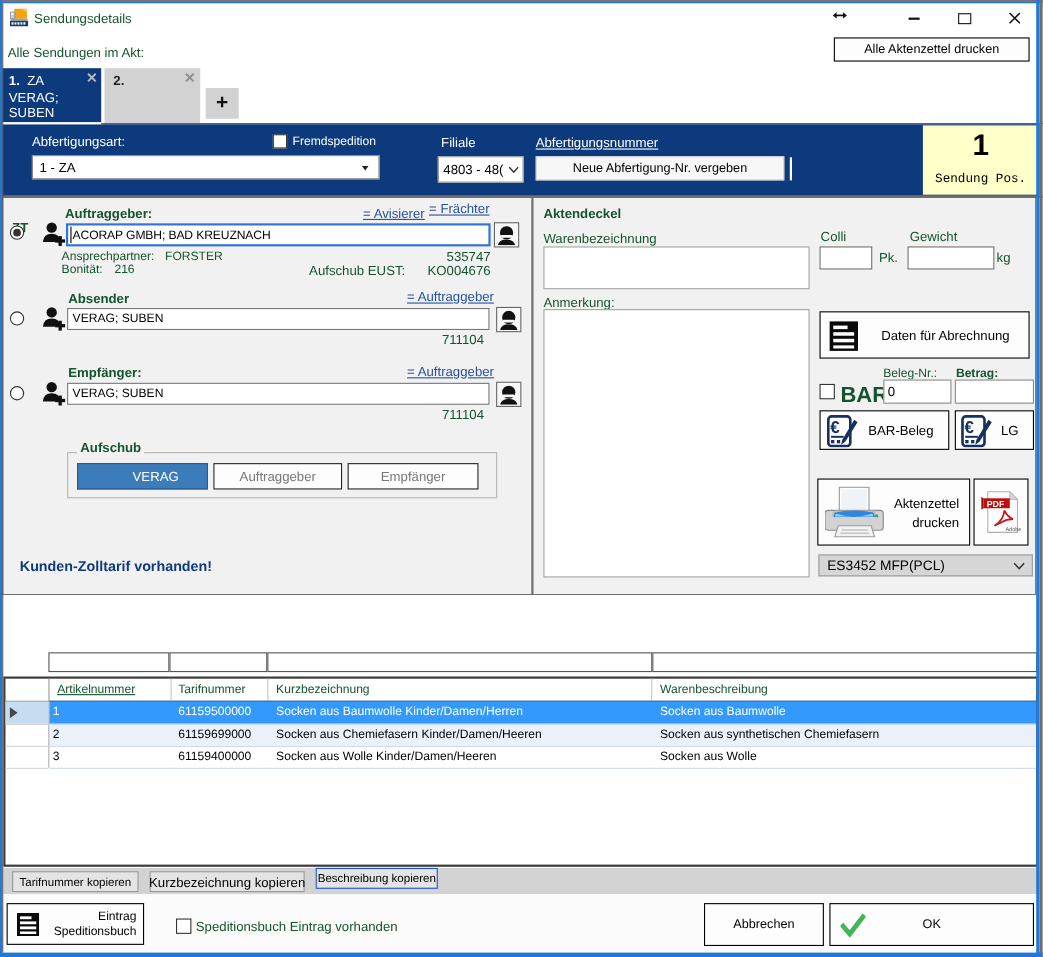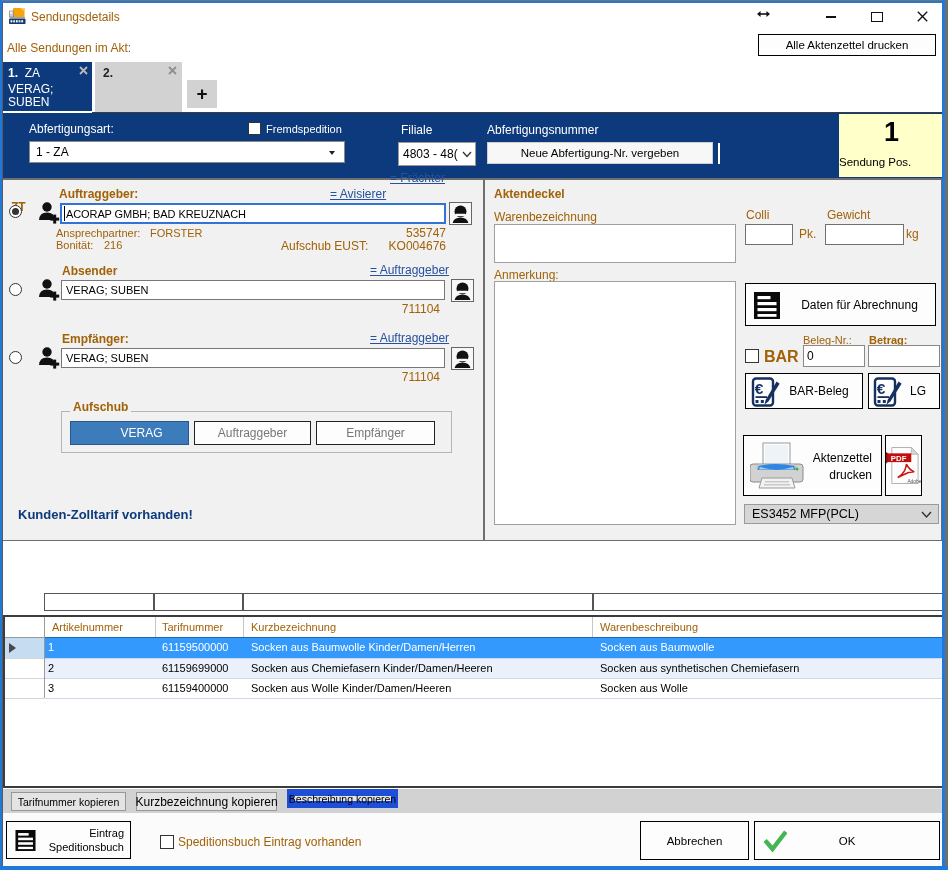--- a/index.html
+++ b/index.html
@@ -1,18 +1,18 @@
 <!DOCTYPE html>
 <html><head><meta charset="utf-8">
 <style>
   html,body{margin:0;padding:0;}
   body{width:948px;height:870px;position:relative;overflow:hidden;
        font-family:"Liberation Sans",sans-serif;background:#fff;}
   .ab{position:absolute;}
-  .lbl{position:absolute;font-size:12px;color:#a16207;white-space:nowrap;}
+  .lbl{position:absolute;font-size:12px;color:#14532d;white-space:nowrap;}
   .s11{font-size:11px;}
   .b{font-weight:bold;}
   .w{color:#fff;}
   .link{color:#26519f;text-decoration:underline;font-size:12px;position:absolute;white-space:nowrap;}
   .inp{position:absolute;background:#fff;border:1px solid #707070;}
   .btn{position:absolute;background:#fdfdfd;border:1px solid #000;display:flex;
        align-items:center;justify-content:center;font-size:12px;color:#000;box-sizing:border-box;}
   .cb{position:absolute;width:13px;height:13px;background:#fff;border:1px solid #333;box-sizing:border-box;}
   .radio{position:absolute;width:13px;height:13px;border-radius:50%;background:#fff;border:1px solid #333;box-sizing:border-box;}
   .radio.sel::after{content:"";position:absolute;left:2px;top:2px;width:7px;height:7px;border-radius:50%;background:#333;}
@@ -81,37 +81,37 @@
   <div style="position:absolute;left:6px;top:3px;font-size:12px;">1 - ZA</div>
   <div style="position:absolute;right:9px;top:9px;width:0;height:0;border-left:3.5px solid transparent;border-right:3.5px solid transparent;border-top:4px solid #222;"></div>
 </div>
 <div class="lbl w" style="left:401px;top:123px;">Filiale</div>
 <div class="ab" style="left:398px;top:142px;width:78px;height:24px;background:#fff;border:1px solid #999;box-sizing:border-box;">
   <div style="position:absolute;left:4px;top:4px;font-size:12px;">4803 - 48(</div>
   <svg style="position:absolute;right:3px;top:8px" width="10" height="7" viewBox="0 0 10 7">
       <path d="M1,1 L5,5.5 L9,1" stroke="#333" stroke-width="1.3" fill="none"></path>
     </svg>
 </div>
-<div class="lbl w" style="left:487px;top:123px;">Abfertigungsnummer</div>
+<div class="lbl w" style="left:487px;top:123px;text-decoration:underline;">Abfertigungsnummer</div>
 <div class="ab" style="left:487px;top:142px;width:226px;height:22px;background:#f7f7f7;border:1px solid #cfcfcf;box-sizing:border-box;display:flex;align-items:center;justify-content:center;font-size:11.5px;">Neue Abfertigung-Nr. vergeben</div>
 <div class="ab" style="left:718px;top:143px;width:2px;height:21px;background:#fff;"></div>
 <div class="ab" style="left:839px;top:114px;width:105px;height:63px;background:#ffffca;">
   <div style="position:absolute;left:0;top:3px;width:100%;text-align:center;font-size:27px;font-weight:bold;">1</div>
-  <div style="position:absolute;left:0;top:42px;width:100%;text-align:left;font-size:11.5px;">Sendung Pos.</div>
+  <div style="position:absolute;left:0;top:42px;width:100%;text-align:center;font-size:11.5px;font-family:Liberation Mono, monospace;">Sendung Pos.</div>
 </div>
 
 <div class="ab" style="left:2px;top:180px;width:940px;height:361px;background:#f1f1f1;border:1px solid #6e6e6e;border-top:none;box-sizing:border-box;"></div>
 <div class="ab" style="left:483px;top:180px;width:2px;height:360px;background:#6e6e6e;"></div>
 <div class="ab" style="left:2px;top:541px;width:943px;height:45px;background:#ffffff;"></div>
 
 <div class="lbl b" style="left:11px;top:200px;">ZT</div>
 
 <div class="lbl b" style="left:59px;top:187px;">Auftraggeber:</div>
 <div class="link" style="left:330px;top:187px;">= Avisierer</div>
-<div class="link" style="left:390px;top:171px;">= Frächter</div>
+<div class="link" style="left:390px;top:183px;">= Frächter</div>
 <div class="radio sel" style="left:9px;top:205px;"></div>
 <svg class="ab" style="left:37px;top:201px" width="23" height="24" viewBox="0 0 23 24">
   <circle cx="10" cy="6" r="4.7" fill="#111"></circle>
   <path d="M2,19 Q2.6,11.6 10,11.6 Q17.4,11.6 18,19 Z" fill="#111"></path>
   <rect x="13.2" y="16.6" width="9" height="3" fill="#111"></rect>
   <rect x="16.2" y="13.6" width="3" height="9" fill="#111"></rect>
 </svg>
 <div class="ab" style="left:60px;top:203px;width:386px;height:21px;background:#fff;border:2px solid #3273d8;box-sizing:border-box;">
   <div style="position:absolute;left:2px;top:1px;width:1px;height:15px;background:#000;"></div>
   <div style="position:absolute;left:4px;top:3px;font-size:11px;letter-spacing:-0.1px;">ACORAP GMBH; BAD KREUZNACH</div>
@@ -200,21 +200,21 @@
     <rect x="3.5" y="10" width="19" height="3.2" fill="#fff"></rect>
     <rect x="3.5" y="16" width="19" height="3.2" fill="#fff"></rect>
     <rect x="3.5" y="22" width="19" height="2.8" fill="#fff"></rect>
   </svg>
   <span style="margin-left:38px;">Daten für Abrechnung</span>
 </div>
 
 <div class="lbl s11" style="left:803px;top:334px;">Beleg-Nr.:</div>
 <div class="lbl s11" style="left:869px;top:334px;font-weight:bold;">Betrag:</div>
 <div class="cb" style="left:745px;top:349px;width:14px;height:14px;"></div>
-<div class="lbl b" style="left:764px;top:348px;font-size:16px;">BAR</div>
+<div class="lbl b" style="left:764px;top:348px;font-size:20px;">BAR</div>
 <div class="inp" style="left:803px;top:345px;width:60px;height:20px;border-color:#888;">
     <div style="position:absolute;left:3px;top:3px;font-size:12px;">0</div>
   </div>
 <div class="inp" style="left:868px;top:345px;width:70px;height:20px;border-color:#888;"></div>
 
 <div class="btn" style="left:745px;top:373px;width:118px;height:36px;border-width:1.5px;">
   <svg style="position:absolute;left:5px;top:3px" width="30" height="30" viewBox="0 0 30 30">
     <rect x="2" y="1.5" width="20" height="27" rx="3" fill="#fff" stroke="#16305f" stroke-width="2.4"></rect>
     <text x="3.8" y="17" font-family="Liberation Sans" font-size="15.5" font-weight="bold" fill="#16305f">€</text>
     <rect x="4.5" y="19.2" width="11.5" height="1.8" fill="#16305f"></rect>
@@ -244,21 +244,21 @@
     <path d="M8,22 h37 l2,5 h-41 z" fill="#bcbcbc"></path>
     <path d="M9,24 q17,-4 35,0 l1.5,4 h-38 z" fill="#2f86e0"></path>
     <path d="M10,25 q16,5 33,0 l1,2.5 h-35 z" fill="#9fd0f6"></path>
     <circle cx="47" cy="27" r="1.5" fill="#3fae49"></circle>
     <path d="M12,36 h30 l3,10 h-36 z" fill="#f2f2f2" stroke="#9a9a9a" stroke-width="1"></path>
     <rect x="15" y="39" width="24" height="1.5" fill="#c9c9c9"></rect>
     <rect x="14" y="42" width="26" height="1.5" fill="#c9c9c9"></rect>
   </svg>
   <div style="position:absolute;right:9px;top:14px;text-align:right;line-height:1.4;">Aktenzettel<br>drucken</div>
 </div>
-<div class="btn" style="left:885px;top:435px;width:37px;height:61px;border-width:1.5px;">
+<div class="btn" style="left:885px;top:435px;width:50px;height:61px;border-width:1.5px;">
   <svg width="36" height="42" viewBox="0 0 36 42">
     <path d="M6,2 h20 l7,7 v30 h-27 z" fill="#fdfdfd" stroke="#b0b0b0" stroke-width="1"></path>
     <path d="M26,2 l7,7 h-7 z" fill="#d5d5d5" stroke="#b0b0b0" stroke-width="0.8"></path>
     <rect x="2" y="8" width="24" height="9" fill="#c00d0d"></rect>
     <path d="M2,8 v9 l-2,1.5 v-12 z" fill="#8f0a0a"></path>
     <text x="5" y="15.5" font-family="Liberation Sans" font-size="8" font-weight="bold" fill="#fff">PDF</text>
     <path d="M12,33 q4,-2 7,-7 q2,-4 2,-7 q3,6 8,8 q-6,0 -11,3 q-4,2 -6,3 z" fill="none" stroke="#c81414" stroke-width="1.6"></path>
     <text x="22" y="38" font-family="Liberation Sans" font-size="5" fill="#555">Adobe</text>
   </svg>
 </div>
@@ -270,21 +270,21 @@
 </div>
 
 <div class="lbl s11" style="left:8px;top:608px;margin-top:39px;">Filter:</div>
 <div class="inp" style="left:44px;top:593px;width:108px;height:16px;border-color:#555;"></div>
 <div class="inp" style="left:154px;top:593px;width:87px;height:16px;border-color:#555;"></div>
 <div class="inp" style="left:243px;top:593px;width:348px;height:16px;border-color:#555;"></div>
 <div class="inp" style="left:593px;top:593px;width:348px;height:16px;border-color:#555;"></div>
 
 <div class="ab" style="left:3px;top:615px;width:941px;height:173px;background:#fff;border:2px solid #3c3c3c;box-sizing:border-box;"></div>
 <div class="ab" style="left:5px;top:637px;width:937px;height:1px;background:#9a9a9a;"></div>
-<div class="lbl s11" style="left:52px;top:621px;">Artikelnummer</div>
+<div class="lbl s11" style="left:52px;top:621px;text-decoration:underline;">Artikelnummer</div>
 <div class="lbl s11" style="left:162px;top:621px;">Tarifnummer</div>
 <div class="lbl s11" style="left:251px;top:621px;">Kurzbezeichnung</div>
 <div class="lbl s11" style="left:600px;top:621px;">Warenbeschreibung</div>
 <div class="ab" style="left:44px;top:617px;width:1px;height:81px;background:#9a9a9a;"></div>
 <div class="ab" style="left:155px;top:617px;width:1px;height:81px;background:#c6c6c6;"></div>
 <div class="ab" style="left:243px;top:617px;width:1px;height:81px;background:#c6c6c6;"></div>
 <div class="ab" style="left:592px;top:617px;width:1px;height:81px;background:#c6c6c6;"></div>
 
 <div class="ab" style="left:45px;top:637px;width:897px;height:1px;background:#1d66b0;"></div>
 <div class="ab" style="left:45px;top:638px;width:897px;height:20px;background:#3399fc;color:#fff;">
@@ -309,21 +309,21 @@
   <div style="position:absolute;left:555px;top:3px;font-size:11px;">Socken aus Wolle</div>
 </div>
 <div class="ab" style="left:45px;top:698px;width:897px;height:1px;background:#cdd9ea;"></div>
 <div class="ab" style="left:5px;top:658px;width:39px;height:1px;background:#d4d4d4;"></div>
 <div class="ab" style="left:5px;top:678px;width:39px;height:1px;background:#d4d4d4;"></div>
 <div class="ab" style="left:5px;top:698px;width:39px;height:1px;background:#d4d4d4;"></div>
 
 <div class="ab" style="left:3px;top:789px;width:942px;height:24px;background:#d2d2d2;"></div>
 <div class="ab" style="left:11px;top:792px;width:115px;height:19px;background:#e4e4e4;border:1px solid #979797;box-sizing:border-box;display:flex;align-items:center;justify-content:center;font-size:10.5px;white-space:nowrap;">Tarifnummer kopieren</div>
 <div class="ab" style="left:136px;top:792px;width:141px;height:19px;background:#e4e4e4;border:1px solid #979797;box-sizing:border-box;display:flex;align-items:center;justify-content:center;font-size:12px;white-space:nowrap;">Kurzbezeichnung kopieren</div>
-<div class="ab" style="left:287px;top:789px;width:111px;height:19px;background:#e4e4e4;border:7px solid #1d4ed8;box-sizing:border-box;display:flex;align-items:center;justify-content:center;font-size:10.5px;white-space:nowrap;">Beschreibung kopieren</div>
+<div class="ab" style="left:287px;top:789px;width:111px;height:19px;background:#e4e4e4;border:1px solid #1d4ed8;box-sizing:border-box;display:flex;align-items:center;justify-content:center;font-size:10.5px;white-space:nowrap;">Beschreibung kopieren</div>
 
 <div class="ab" style="left:3px;top:813px;width:942px;height:53px;background:#fbfbfb;"></div>
 <div class="btn" style="left:6px;top:821px;width:125px;height:38px;border-width:1px;">
   <svg style="position:absolute;left:8px;top:8px" width="21" height="21" viewBox="0 0 21 22">
     <rect x="0" y="0" width="21" height="22" fill="#0a0a0a"></rect>
     <rect x="2.8" y="3.2" width="11" height="2.7" fill="#fff"></rect>
     <rect x="2.8" y="8" width="15.5" height="2.7" fill="#fff"></rect>
     <rect x="2.8" y="12.8" width="15.5" height="2.7" fill="#fff"></rect>
     <rect x="2.8" y="17.6" width="15.5" height="2.4" fill="#fff"></rect>
   </svg>

